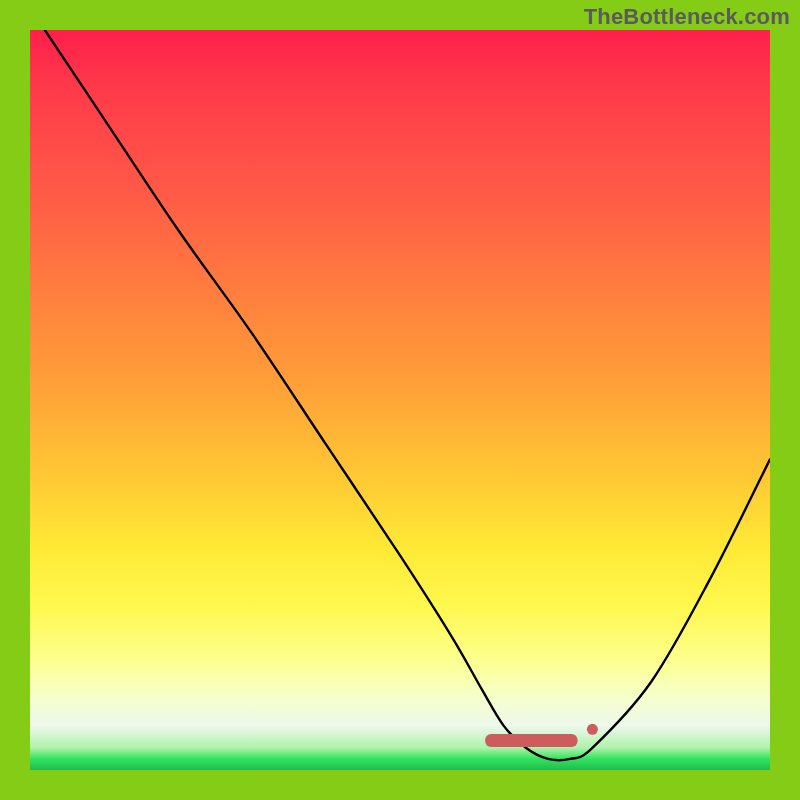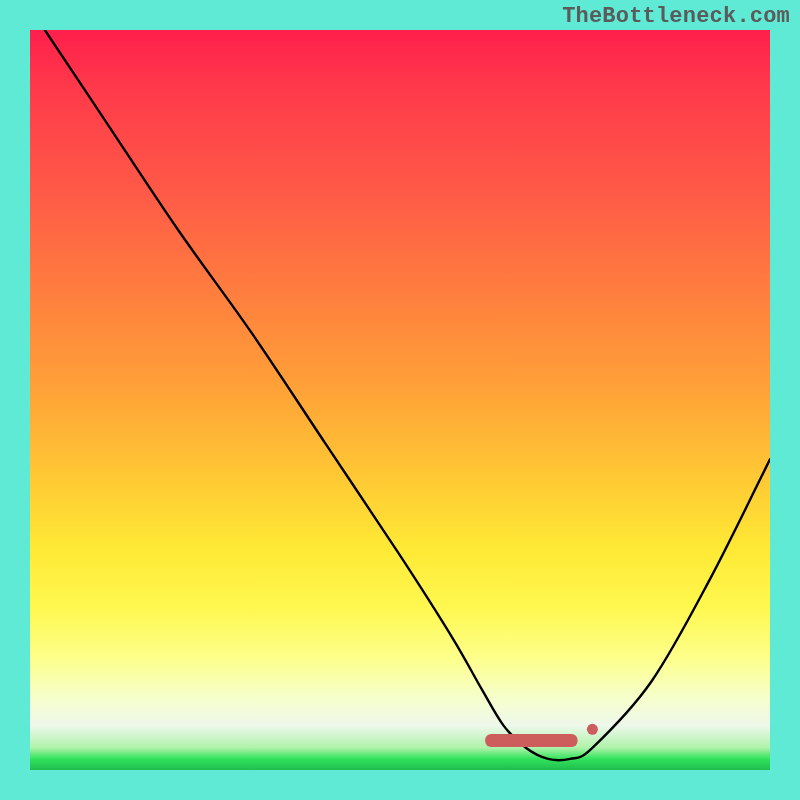--- a/index.html
+++ b/index.html
@@ -8,22 +8,21 @@
     width: 800px;
     height: 800px;
     background: #000;
     overflow: hidden;
     font-family: Arial, Helvetica, sans-serif;
   }
   .frame {
     position: relative;
     width: 800px;
     height: 800px;
-    background: #5eead4;
-    font-family: Liberation Mono, monospace;
+    background: #84cc16;
   }
   .watermark {
     position: absolute;
     top: 4px;
     right: 10px;
     color: #5b5b5b;
     font-size: 22px;
     font-weight: 600;
     letter-spacing: 0.2px;
     z-index: 10;

